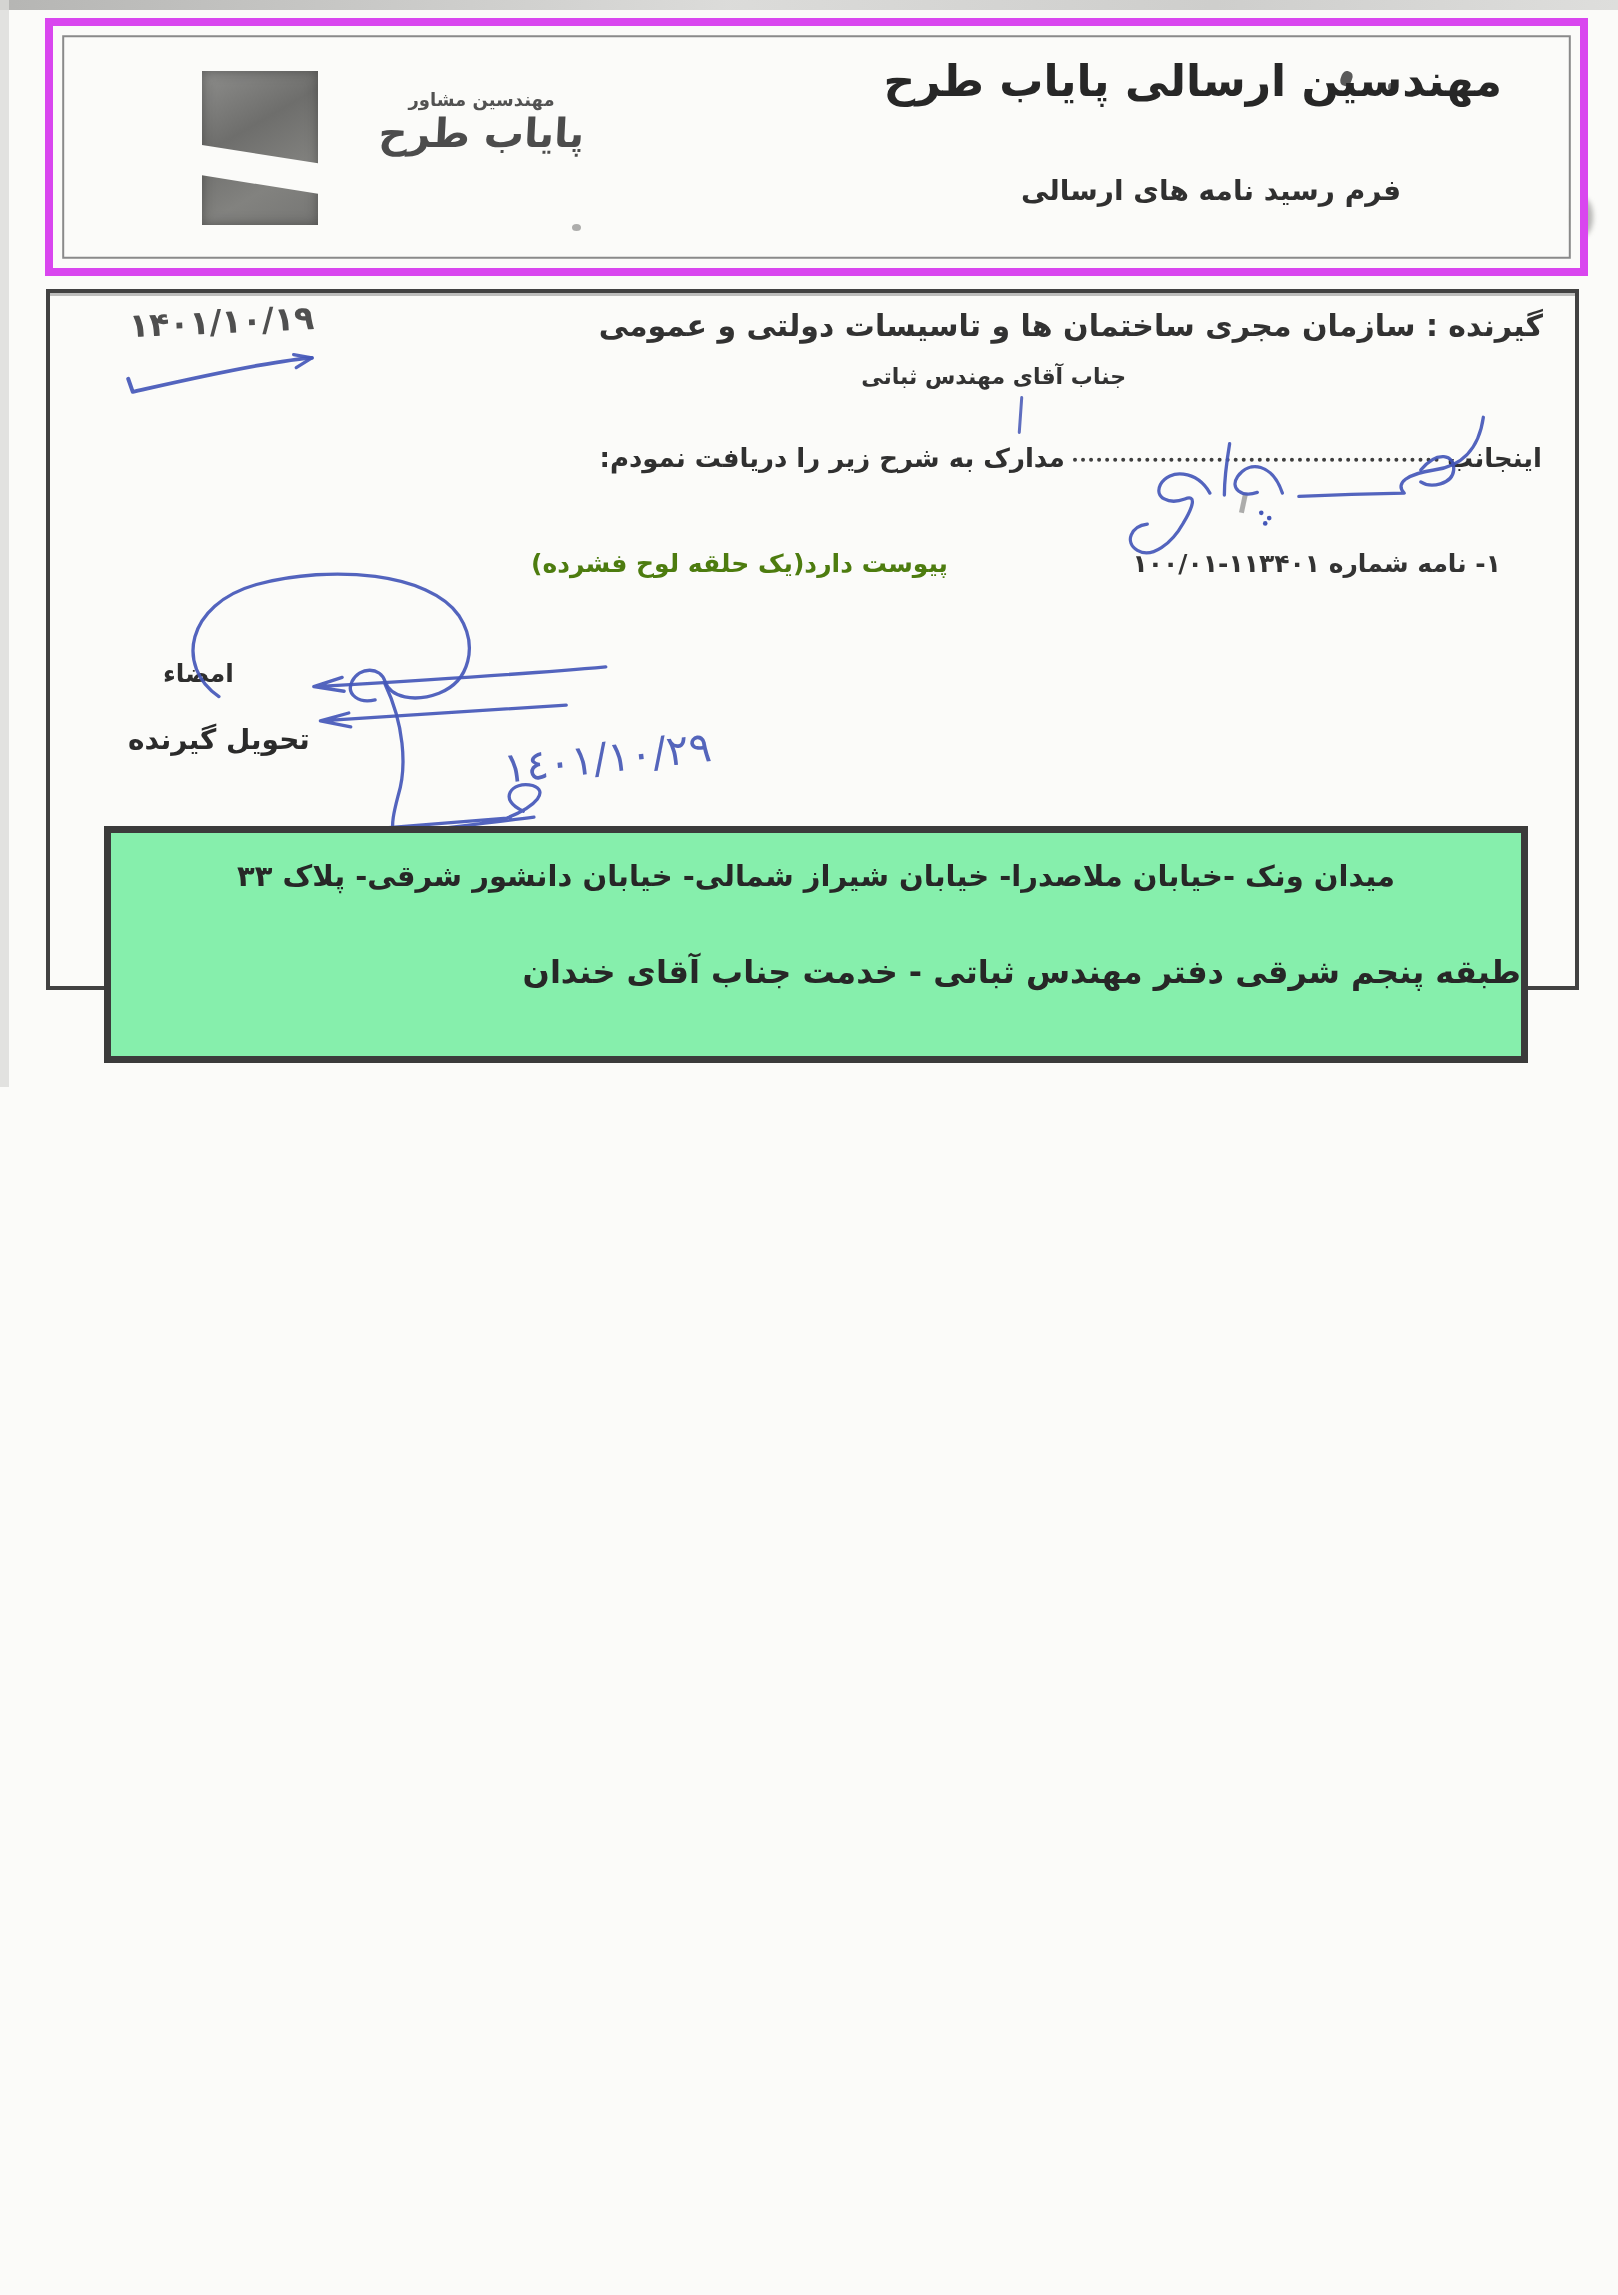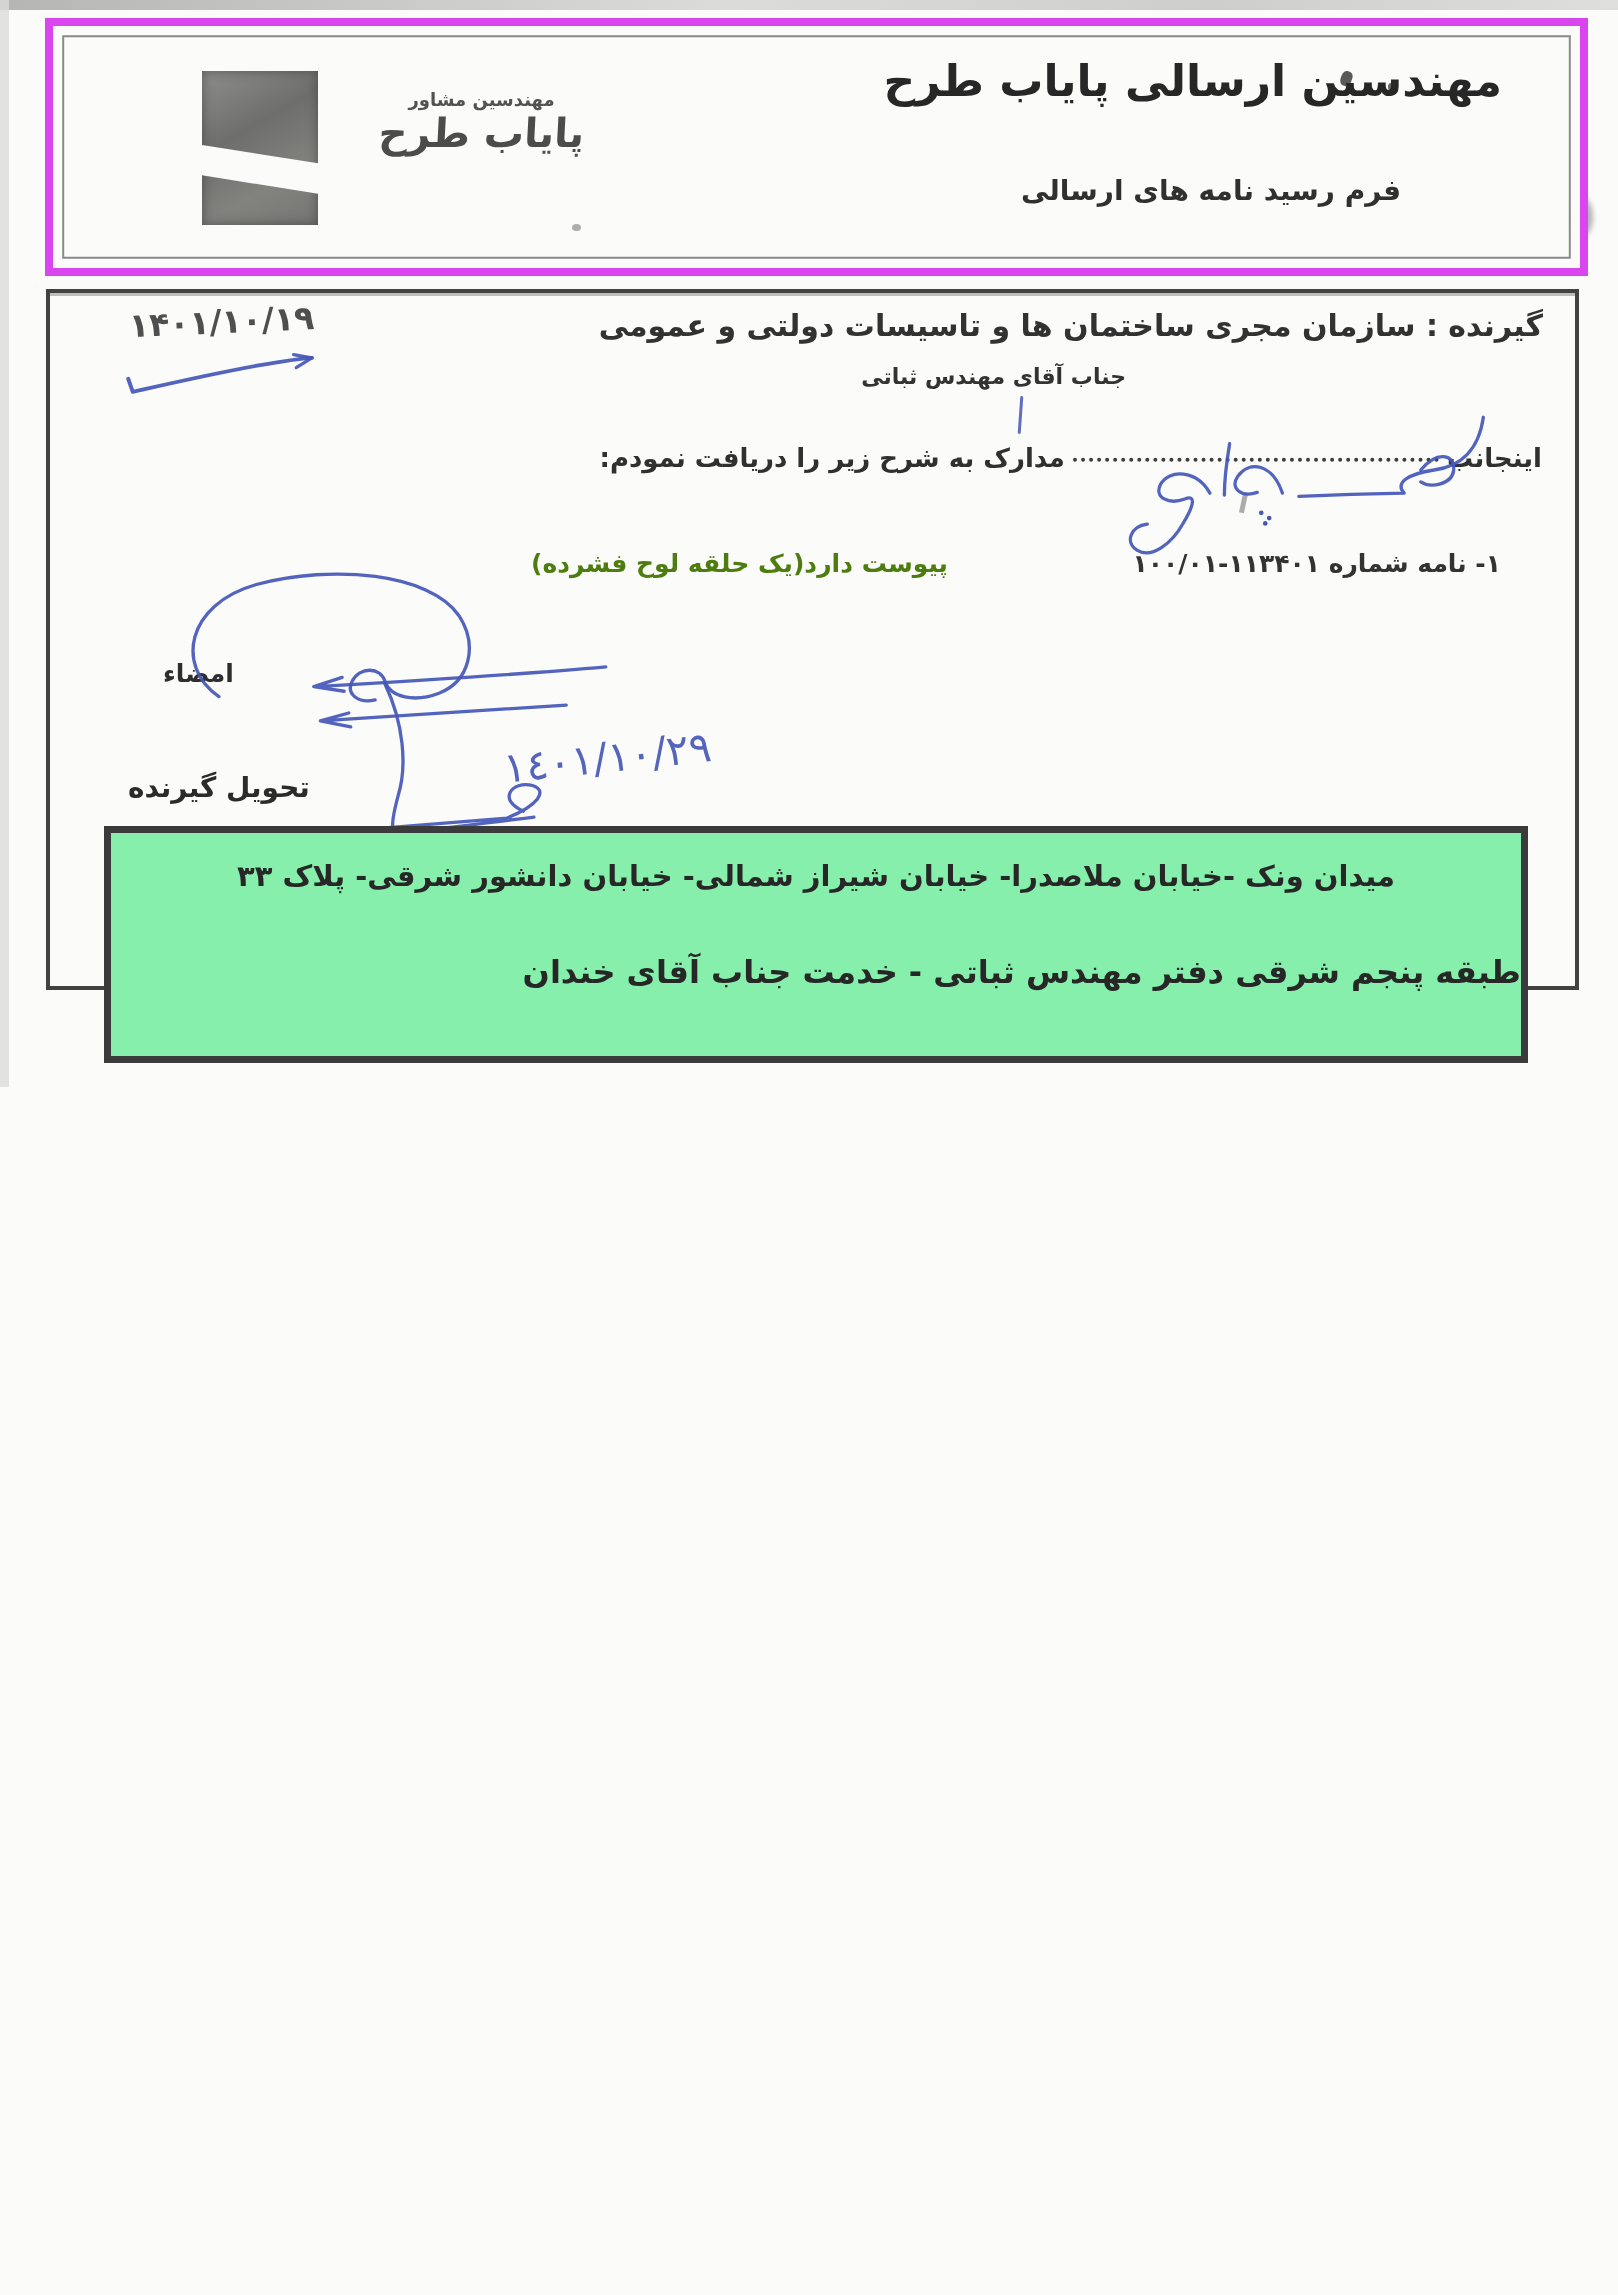--- a/index.html
+++ b/index.html
@@ -50,21 +50,21 @@
   .box2::before{content:"";position:absolute;left:0;right:0;top:0;height:3.3px;background:#9b9b9b;opacity:.65;}
   .date-stamp{left:79px;top:9.2px;font-size:33px;font-weight:600;color:#4f4f4f;
     letter-spacing:2px;transform:rotate(-2.5deg);}
   .recipient-line{right:32px;top:14.5px;font-size:30px;font-weight:bold;color:#323232;}
   .recipient-person{right:449px;top:71px;font-size:22px;font-weight:bold;color:#333333;}
   .declaration{right:33px;top:130px;font-size:26px;font-weight:bold;color:#303030;margin-top:20px;}
   .dots{display:inline-block;width:366px;border-bottom:4.6px dotted #3f3f3f;margin:0 8px;transform:translateY(-5.3px);}
   .item-line{right:74px;top:256px;font-size:25px;font-weight:600;color:#333333;}
   .item-attachment{right:627px;top:256px;font-size:25px;font-weight:bold;color:#4d7c0f;}
   .sig-label{left:113px;top:366px;font-size:25px;font-weight:bold;color:#2e2e2e;}
-  .receiver-label{left:78px;top:430px;font-size:28px;font-weight:bold;color:#2b2b2b;margin-top:48px;}
+  .receiver-label{left:78px;top:430px;font-size:28px;font-weight:bold;color:#2b2b2b;}
   .handwritten-date{left:453px;top:440px;font-size:42px;color:#4355b5;letter-spacing:6.6px;
     transform:rotate(-6deg);opacity:.9;}
   .pen-tick{left:969px;top:103px;width:3.3px;height:38px;background:#4355b5;border-radius:2px;
     transform:rotate(4deg);opacity:.85;}
   .ink{stroke:#4457b8;fill:none;stroke-linecap:round;stroke-linejoin:round;opacity:.92;}
 
   
   .box3{
     left:104px;top:826px;width:1410px;height:223px;
     border:7.2px solid #3b3b3b;background:#86efac;z-index:5;

